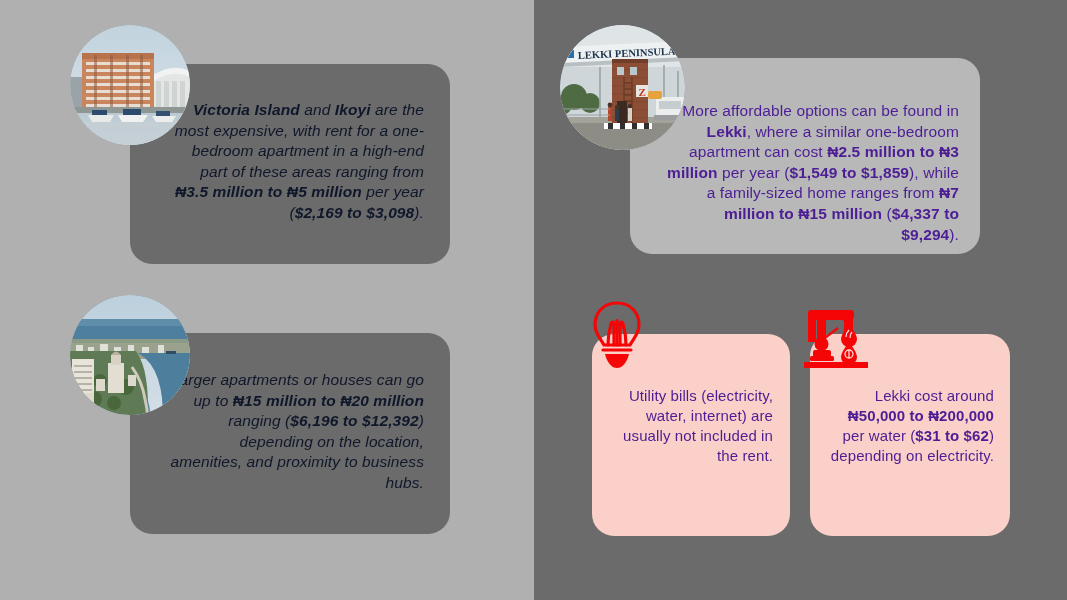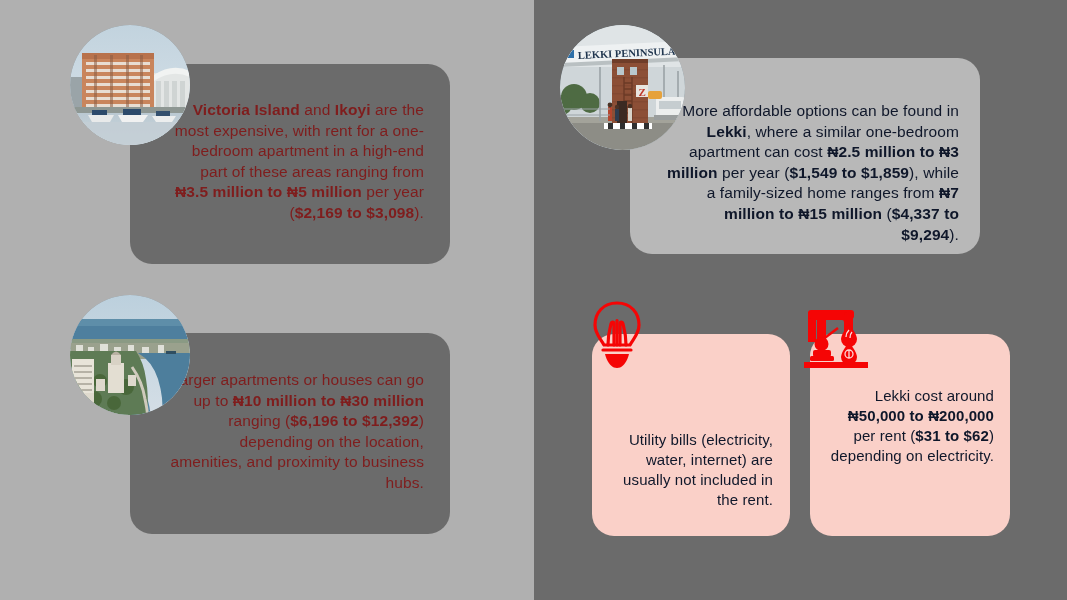--- a/index.html
+++ b/index.html
@@ -19,22 +19,22 @@
   .card-dark{background:#6b6b6b;}
   .card-light{background:#b8b8b8;}
   .card-pink{background:#fad0c8;}
 
   .card-text{
     position:absolute;
     text-align:right;
     line-height:1.33;
     letter-spacing:.1px;
   }
-  .t-pink{color:#7f1d1d;}
-  .t-navy{color:#0f172a;}
+  .t-pink{color:#0f172a;font-style:italic;}
+  .t-navy{color:#4c1d95;}
   .card-text b{font-weight:bold;}
 
   
   .photo{
     position:absolute;border-radius:50%;overflow:hidden;
     background:#9aa7ae;
   }
   .photo svg{display:block;}
 
   
@@ -111,21 +111,21 @@
           <path d="M82 91 l24 0 l-4 6 l-16 0 z" fill="#eceeee"></path>
           <rect x="86" y="86" width="14" height="5" fill="#34506e"></rect>
         </g>
         <rect x="0" y="97" width="120" height="23" fill="#c3ced5" opacity="0.85"></rect>
       </g>
     </svg>
   </div>
 
   <div class="card card-dark" style="left:130px;top:333px;width:320px;height:201px;">
   </div>
-  <div class="card-text t-pink" style="left:168px;top:370px;width:256px;font-size:15.5px;"><span>Larger apartments or houses can go up to </span><b>₦10 million to ₦30 million</b><span> ranging (</span><b>$6,196 to $12,392</b><span>) depending on the location, amenities, and proximity to business hubs.</span></div>
+  <div class="card-text t-pink" style="left:168px;top:370px;width:256px;font-size:15.5px;"><span>Larger apartments or houses can go up to </span><b>₦15 million to ₦20 million</b><span> ranging (</span><b>$6,196 to $12,392</b><span>) depending on the location, amenities, and proximity to business hubs.</span></div>
 
   <div class="photo" style="left:70px;top:295px;width:120px;height:120px;">
     <svg width="120" height="120" viewBox="0 0 120 120">
       <defs>
         <clipPath id="cp2">
             <circle cx="60" cy="60" r="60"></circle>
           </clipPath>
         <linearGradient id="sky2" x1="0" y1="0" x2="0" y2="1">
           <stop offset="0%" stop-color="#bcd0dd"></stop>
             <stop offset="100%" stop-color="#d4dee6"></stop>
@@ -286,38 +286,38 @@
         <g stroke="#9aa2a6" stroke-width="1">
           <line x1="0" y1="84" x2="50" y2="84"></line>
           <line x1="0" y1="90" x2="50" y2="90"></line>
         </g>
       </g>
     </svg>
   </div>
 
   <div class="card card-pink" style="left:592px;top:334px;width:198px;height:202px;">
   </div>
-  <div class="card-text t-navy" style="left:608px;top:386px;width:165px;font-size:15px;margin-top:44px;"><span>Utility bills (electricity, water, internet) are usually not included in the rent.</span></div>
+  <div class="card-text t-navy" style="left:608px;top:386px;width:165px;font-size:15px;"><span>Utility bills (electricity, water, internet) are usually not included in the rent.</span></div>
 
   <div class="icon-wrap" style="left:588px;top:300px;width:58px;height:70px;">
     <svg width="58" height="70" viewBox="0 0 58 70">
       <g fill="none" stroke="#f50505" stroke-width="3.2" stroke-linejoin="round" stroke-linecap="round">
         <path d="M29 3 C15 3 7 13 7 25 C7 34 13 39 16 45 L42 45 C45 39 51 34 51 25 C51 13 43 3 29 3 Z"></path>
         <path d="M20 45 C20 34 22 28 23 24 C23.6 21.4 26 21.4 26 24 L26 45"></path>
         <path d="M38 45 C38 34 36 28 35 24 C34.4 21.4 32 21.4 32 24 L32 45"></path>
         <path d="M29 45 L29 27 C29 23.5 29 22 29 20.5"></path>
         <line x1="15" y1="50" x2="43" y2="50"></line>
       </g>
       <path d="M17 54 L41 54 C41 54 38 68 29 68 C20 68 17 54 17 54 Z" fill="#f50505"></path>
     </svg>
   </div>
 
   <div class="card card-pink" style="left:810px;top:334px;width:200px;height:202px;">
   </div>
-  <div class="card-text t-navy" style="left:826px;top:386px;width:168px;font-size:15px;"><span>Lekki cost around </span><b>₦50,000 to ₦200,000</b><span> per rent (</span><b>$31 to $62</b><span>) depending on electricity.</span></div>
+  <div class="card-text t-navy" style="left:826px;top:386px;width:168px;font-size:15px;"><span>Lekki cost around </span><b>₦50,000 to ₦200,000</b><span> per water (</span><b>$31 to $62</b><span>) depending on electricity.</span></div>
 
   <div class="icon-wrap" style="left:804px;top:308px;width:72px;height:66px;">
     <svg width="72" height="66" viewBox="0 0 72 66">
       <g fill="#f50505">
 
         <path d="M4 4 L40 4 A8 8 0 0 1 48 12 L48 24 L40 24 L40 14 A2 2 0 0 0 38 12 L12 12 L12 34 L4 34 Z"></path>
         <rect x="4" y="2" width="46" height="9" rx="3"></rect>
         <rect x="40" y="4" width="9" height="22" rx="3"></rect>
 
         <rect x="13" y="10" width="9" height="30"></rect>

